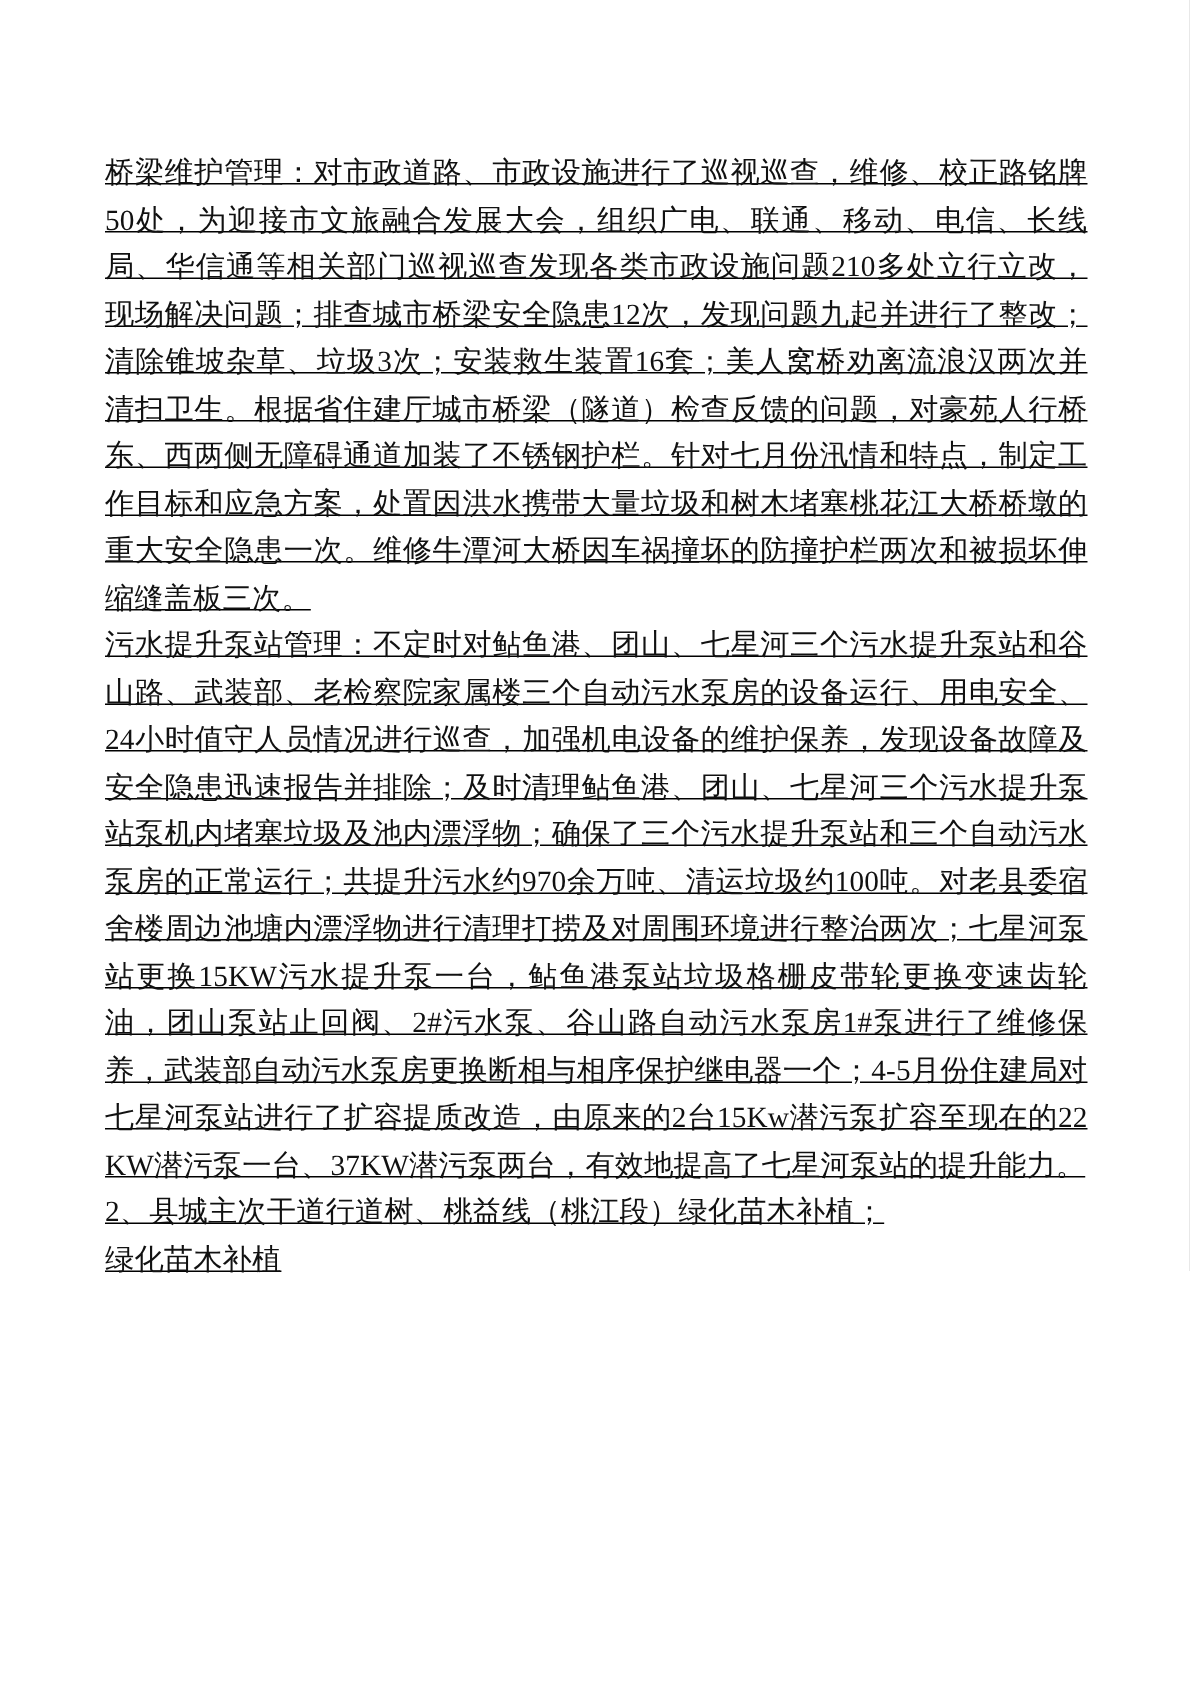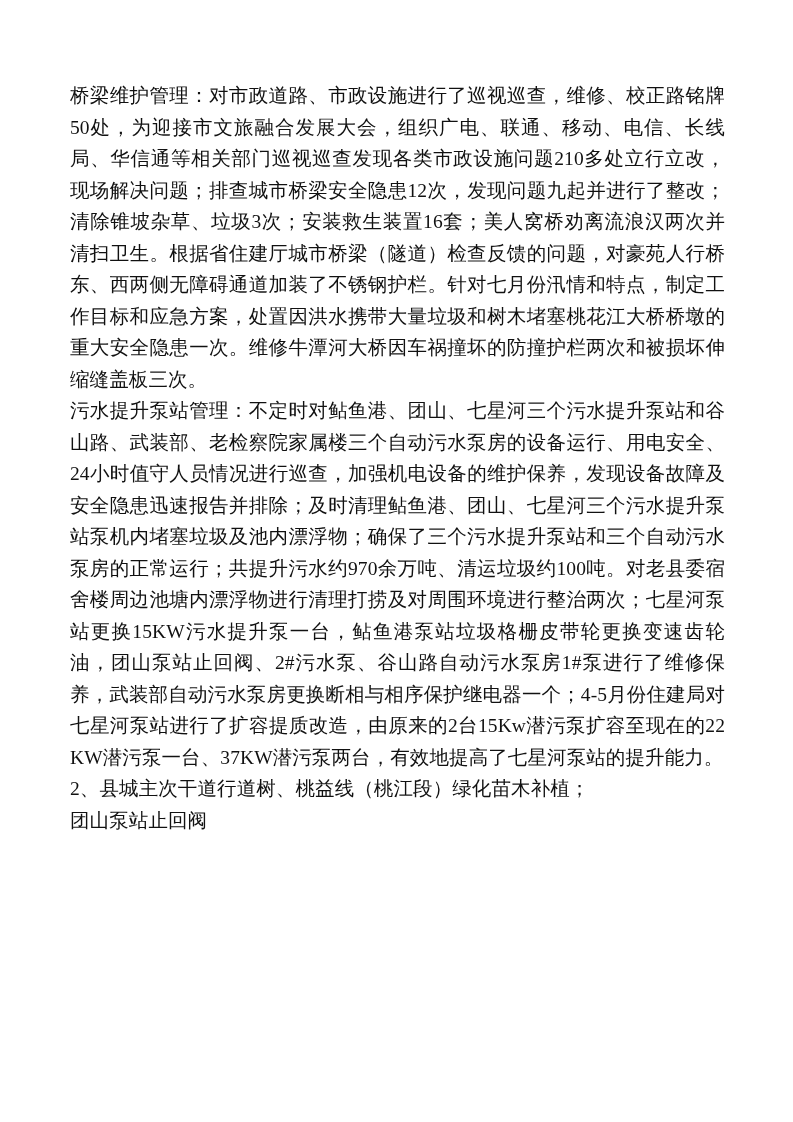--- a/index.html
+++ b/index.html
@@ -15,22 +15,23 @@
     height: 1122px;
     background: #ffffff;
     margin: 0 auto;
     position: relative;
     box-sizing: border-box;
     overflow: hidden;
   }
   .content {
     position: absolute;
     left: 70px;
-    top: 80px;
+    top: 100px;
     width: 655px;
+    text-decoration: underline;
   }
   .para {
     font-size: 19.5px;
     line-height: 31.5px;
     color: #111111;
     text-align: justify;
     text-justify: inter-ideograph;
     margin: 0;
     letter-spacing: 0.1px;
     word-break: break-all;
@@ -43,15 +44,15 @@
   }
 </style>
 </head>
 <body>
 
 <div class="page">
   <div class="content">
     <p class="para noindent">桥梁维护管理：对市政道路、市政设施进行了巡视巡查，维修、校正路铭牌50处，为迎接市文旅融合发展大会，组织广电、联通、移动、电信、长线局、华信通等相关部门巡视巡查发现各类市政设施问题210多处立行立改，现场解决问题；排查城市桥梁安全隐患12次，发现问题九起并进行了整改；清除锥坡杂草、垃圾3次；安装救生装置16套；美人窝桥劝离流浪汉两次并清扫卫生。根据省住建厅城市桥梁（隧道）检查反馈的问题，对豪苑人行桥东、西两侧无障碍通道加装了不锈钢护栏。针对七月份汛情和特点，制定工作目标和应急方案，处置因洪水携带大量垃圾和树木堵塞桃花江大桥桥墩的重大安全隐患一次。维修牛潭河大桥因车祸撞坏的防撞护栏两次和被损坏伸缩缝盖板三次。</p>
     <p class="para noindent">污水提升泵站管理：不定时对鲇鱼港、团山、七星河三个污水提升泵站和谷山路、武装部、老检察院家属楼三个自动污水泵房的设备运行、用电安全、24小时值守人员情况进行巡查，加强机电设备的维护保养，发现设备故障及安全隐患迅速报告并排除；及时清理鲇鱼港、团山、七星河三个污水提升泵站泵机内堵塞垃圾及池内漂浮物；确保了三个污水提升泵站和三个自动污水泵房的正常运行；共提升污水约970余万吨、清运垃圾约100吨。对老县委宿舍楼周边池塘内漂浮物进行清理打捞及对周围环境进行整治两次；七星河泵站更换15KW污水提升泵一台，鲇鱼港泵站垃圾格栅皮带轮更换变速齿轮油，团山泵站止回阀、2#污水泵、谷山路自动污水泵房1#泵进行了维修保养，武装部自动污水泵房更换断相与相序保护继电器一个；4-5月份住建局对七星河泵站进行了扩容提质改造，由原来的2台15Kw潜污泵扩容至现在的22KW潜污泵一台、37KW潜污泵两台，有效地提高了七星河泵站的提升能力。</p>
     <p class="para noindent">2、县城主次干道行道树、桃益线（桃江段）绿化苗木补植；</p>
-    <p class="para noindent">团山泵站止回阀</p>
+    <p class="para noindent">绿化苗木补植</p>
   </div>
 </div>
 
 </body></html>

